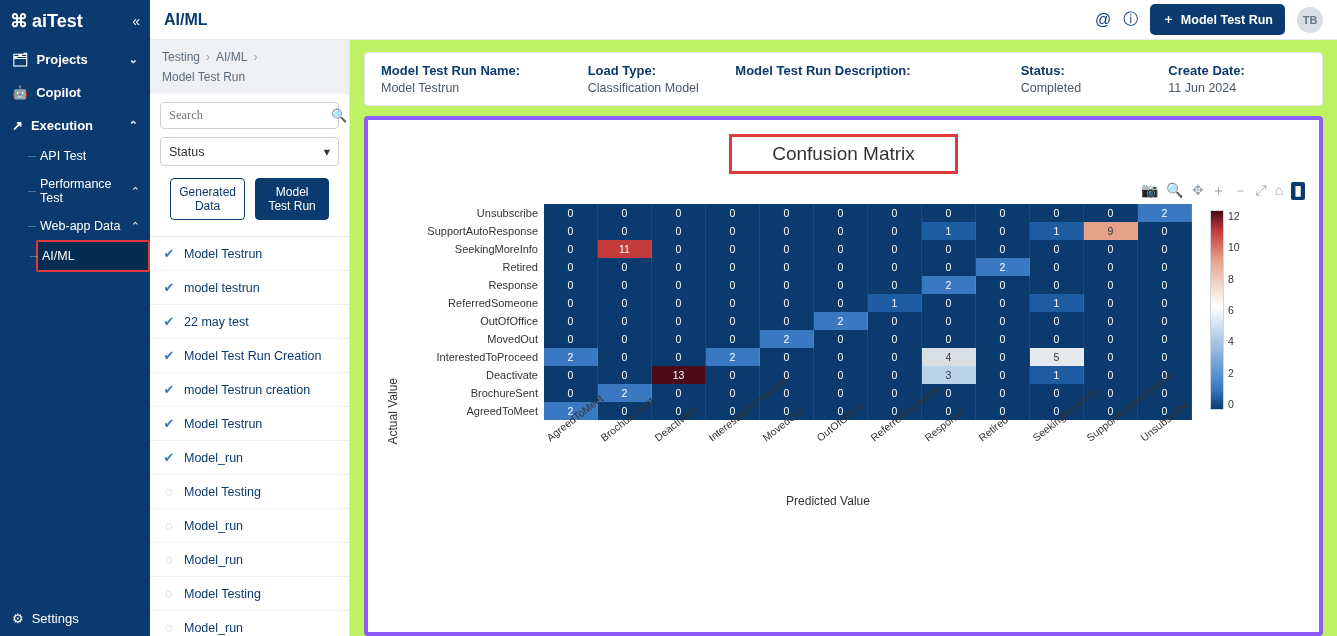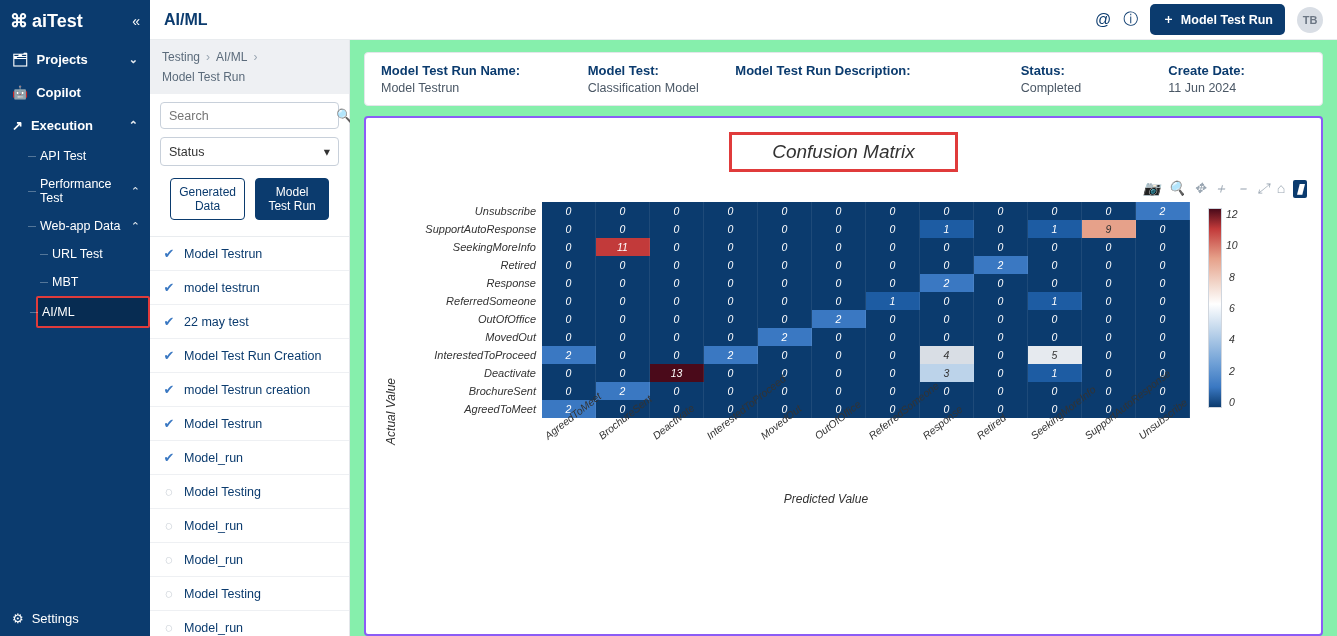--- a/index.html
+++ b/index.html
@@ -22,60 +22,60 @@
 .nav-sub2 { padding-left: 12px; }
 .nav-item.active { background:#072c52; border:2px solid #e03b3b; border-radius:2px; }
 .settings { padding:10px 12px; display:flex; align-items:center; gap:8px; font-size:13px; }
 
 
 .panel { width:200px; background:#fff; border-right:1px solid #e3e6ea; display:flex; flex-direction:column; }
 .crumbs { padding:10px 12px; font-size:12px; color:#5b6b7b; display:flex; gap:6px; flex-wrap:wrap; background:#eef0f3;}
 .crumbs span.sep { color:#9aa6b2; }
 .filters { padding:8px 10px; display:flex; flex-direction:column; gap:8px; }
 .search-box { display:flex; align-items:center; border:1px solid #c8d0da; border-radius:4px; padding:5px 8px; gap:6px; }
-.search-box input { border:none; outline:none; flex:1; font-size:12.5px; }
+.search-box input { border:none; outline:none; flex:1; font-size:12.5px;font-family:Liberation Serif, serif; }
 .status-box { display:flex; align-items:center; justify-content:space-between; border:1px solid #c8d0da; border-radius:4px; padding:6px 8px; font-size:12.5px; color:#333; }
 .tabs-row { display:flex; gap:10px; padding:4px 10px 8px;text-align:center; }
 .tab-chip { border:1px solid #0b3b6e; color:#0b3b6e; border-radius:4px; padding:6px 8px; font-size:12px; cursor:pointer; }
 .tab-chip.active { background:#0b3b6e; color:#fff; }
 .run-list { flex:1; overflow:auto; border-top:1px solid #e9ecef; }
 .run-item { display:flex; align-items:center; gap:8px; padding:9px 12px; border-bottom:1px solid #eef0f3; font-size:12.5px; color:#0b3b6e; cursor:pointer; }
 .run-item .ico { color:#9aa6b2; font-size:13px; width:14px; text-align:center;}
 .run-item.done .ico { color:#3a78c2;}
 
 
-.main { flex:1; display:flex; flex-direction:column; background:#86efac; }
+.main { flex:1; display:flex; flex-direction:column; background:#bef264; }
 .topbar { height:40px; background:#fff; display:flex; align-items:center; border-bottom:1px solid #e9ecef; }
 .topbar .title { font-weight:700; font-size:16px; color:#0b3b6e; padding:0 14px; flex:1;}
 .topbar-actions { display:flex; align-items:center; gap:12px; padding:0 14px; }
 .pill-btn { background:#0b3b6e; color:#fff; border-radius:5px; padding:7px 12px; font-size:12.5px; font-weight:600; display:flex; align-items:center; gap:6px; cursor:pointer;}
 .avatar { width:26px; height:26px; border-radius:50%; background:#d9dee5; color:#6b7684; display:flex; align-items:center; justify-content:center; font-size:11px; font-weight:600;}
 .info-card { background:#fff; margin:0 14px; border:1px solid #e3e6ea; border-radius:4px; display:flex; padding:10px 16px; gap:10px;}
 .info-col { flex:1; }
 .info-col.small{flex:.7}
 .info-label { font-weight:700; font-size:13px; color:#0b3b6e; }
 .info-val { font-size:12.5px; color:#4a5765; margin-top:3px;}
-.chart-card { background:#fff; margin:10px 14px 0; border:2px solid #8b5cf6; border-radius:4px; padding:10px 14px 14px; flex:1; display:flex; flex-direction:column; overflow:hidden;font-style:italic;}
+.chart-card { background:#fff; margin:10px 14px 0; border:4px solid #8b5cf6; border-radius:4px; padding:10px 14px 14px; flex:1; display:flex; flex-direction:column; overflow:hidden;}
 .chart-title-box { border:3px solid #e03b3b; padding:6px 40px; font-size:19px; color:#333; align-self:center; margin:4px 0 8px;}
 .chart-tools { align-self:flex-end; display:flex; gap:8px; color:#9aa6b2; font-size:14px; }
 .chart-tools span{cursor:pointer;}
 .chart-area { flex:1; display:flex; align-items:stretch; position:relative; margin-top:4px;}
 
 
 .ylabel { writing-mode: vertical-rl; transform: rotate(180deg); font-size:12px; color:#333; align-self:center; padding:0 4px;}
 .hm-wrap { display:flex; flex-direction:column; }
 .hm-grid-row { display:flex; }
 .hm-cat { width:140px; text-align:right; padding-right:6px; font-size:11px; color:#333; height:18px; line-height:18px; white-space:nowrap;}
 .hm-cell { width:54px; height:18px; display:flex; align-items:center; justify-content:center; font-size:10.5px; color:#fff; border-right:1px solid rgba(255,255,255,.08);}
 .hm-xaxis { display:flex; margin-left:140px; margin-top:6px;}
 .hm-xaxis .xl { width:54px; font-size:10.5px; color:#333; transform:rotate(-38deg); transform-origin: top left; white-space:nowrap; position:relative; top:8px; height:48px;}
 .xlabel { text-align:center; font-size:12px; color:#333; margin-top:20px; margin-left:60px;}
 .legend { display:flex; flex-direction:column; align-items:center; margin-left:18px; margin-top:6px;}
 .legend-bar { width:14px; height:200px; background:linear-gradient(to bottom,#4a0a1a 0%,#c23a3a 10%,#e6a18a 25%,#f2d8cc 38%,#ffffff 48%,#bcd3ea 62%,#6fa0d6 78%,#3a78c2 90%,#0b3b6e 100%); border:1px solid #d0d6de;}
-.legend-ticks { display:flex; flex-direction:column; justify-content:space-between; height:200px; margin-left:4px; font-size:10.5px; color:#333;text-align:center;}
+.legend-ticks { display:flex; flex-direction:column; justify-content:space-between; height:200px; margin-left:4px; font-size:10.5px; color:#333;}
 .legend-row{display:flex;}
 </style>
 </head>
 <body>
 
 <div class="app">
 
   <aside class="sidebar">
     <div class="logo-row">
       <div class="logo">
@@ -104,28 +104,20 @@
             <span>API Test</span>
           </div>
         <div class="nav-item">
             <span>Performance Test</span>
             <span class="chev">⌃</span>
           </div>
         <div class="nav-item">
             <span>Web-app Data</span>
             <span class="chev">⌃</span>
           </div>
-        <div class="nav-sub2">
-          <div class="nav-item">
-              <span>URL Test</span>
-            </div>
-          <div class="nav-item">
-              <span>MBT</span>
-            </div>
-        </div>
         <div class="nav-item active">
             <span>AI/ML</span>
           </div>
       </div>
     </nav>
     <div class="settings">
       <span>⚙</span>
       <span>Settings</span>
     </div>
   </aside>
@@ -221,21 +213,21 @@
           </div>
       </div>
 
       <div class="main">
         <div class="info-card" style="margin-top:12px;">
           <div class="info-col">
               <div class="info-label">Model Test Run Name:</div>
               <div class="info-val">Model Testrun</div>
             </div>
           <div class="info-col small">
-              <div class="info-label">Model Test:</div>
+              <div class="info-label">Load Type:</div>
               <div class="info-val">Classification Model</div>
             </div>
           <div class="info-col" style="flex:1.4">
               <div class="info-label">Model Test Run Description:</div>
               <div class="info-val"></div>
             </div>
           <div class="info-col small">
               <div class="info-label">Status:</div>
               <div class="info-val">Completed</div>
             </div>

